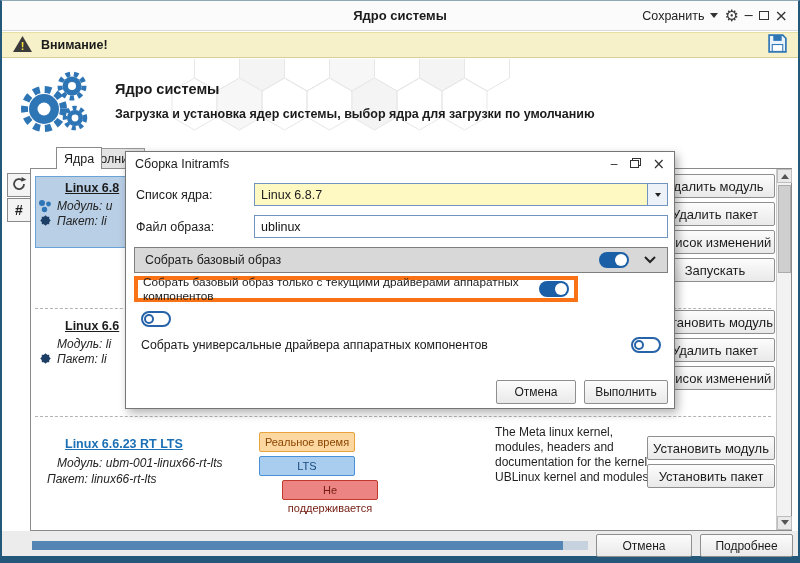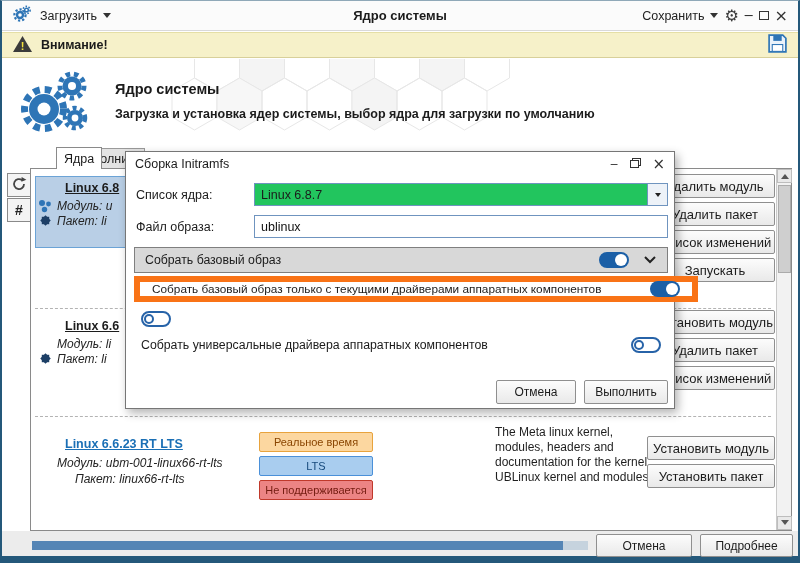--- a/index.html
+++ b/index.html
@@ -35,21 +35,21 @@
 .tab-active{left:54px;top:146px;width:46px;height:22px;background:#fff;border:1px solid #8a8a8a;border-bottom:none;z-index:3;}
 .tab-inactive{left:99px;top:147px;width:44px;height:20px;background:#e3e3e3;border:1px solid #9a9a9a;border-bottom:none;z-index:2;overflow:hidden;white-space:nowrap;}
 
 .panel{position:absolute;left:28px;top:167px;width:762px;height:363px;border:1px solid #8a8a8a;background:#fff;z-index:1;}
 .selection{position:absolute;left:4px;top:7px;width:592px;height:72px;background:#b9cfe6;border:1px solid #6ba3d6;}
 .kname{position:absolute;font-weight:bold;font-size:12.5px;text-decoration:underline;color:#1c1c1c;cursor:pointer;white-space:nowrap;}
 .kname.link{color:#1a6fb5;}
 .kmeta{position:absolute;font-style:italic;font-size:12px;color:#242424;white-space:nowrap;}
 .kicon{position:absolute;}
 .sep{position:absolute;left:4px;width:736px;border-top:1px dashed #b3b3b3;}
-.badge{position:absolute;left:228px;width:114px;height:20px;line-height:18px;text-align:center;font-size:11px;border-radius:2px;border:1px solid;}
+.badge{position:absolute;left:228px;width:96px;height:20px;line-height:18px;text-align:center;font-size:11px;border-radius:2px;border:1px solid;}
 .b-rt{background:#fcd7a0;border-color:#e8a33d;color:#8a4500;}
 .b-lts{background:#a9cdef;border-color:#4a90d9;color:#174a7c;}
 .b-uns{background:#ec8484;border-color:#c0392b;color:#731c10;}
 .desc{position:absolute;left:464px;top:256px;width:154px;font-size:12px;line-height:1.25;color:#1f1f1f;}
 .btn{display:flex;align-items:center;justify-content:center;background:linear-gradient(#fcfcfc,#e9e9e9);border:1px solid #8f8f8f;border-radius:2px;font-family:inherit;font-size:13px;color:#1c1c1c;cursor:pointer;white-space:nowrap;}
 .act{position:absolute;left:624px;width:120px;height:24px;}
 .act3{position:absolute;left:616px;width:128px;height:24px;}
 
 .sbar{position:absolute;left:745px;top:0;width:15px;height:361px;background:#f2f2f2;border-left:1px solid #c9c9c9;}
 .sarr{position:absolute;left:0;width:15px;height:14px;background:#e9e9e9;border:1px solid #bdbdbd;display:flex;align-items:center;justify-content:center;cursor:pointer;}
@@ -59,60 +59,44 @@
 
 .footer{position:absolute;left:0;right:0;top:530px;bottom:0;background:#ececec;}
 .ptrack{position:absolute;left:30px;top:10px;width:556px;height:9px;background:#c6d3de;}
 .pfill{height:100%;background:#5585b5;}
 .f-btn{position:absolute;top:3px;height:23px;font-size:12px;}
 
 .dialog{position:absolute;left:123px;top:150px;width:550px;height:258px;background:#fff;border:1px solid #767676;box-shadow:3px 4px 9px rgba(0,0,0,.3);z-index:30;}
 .dlg-title{position:absolute;left:0;top:0;right:0;height:24px;display:flex;align-items:center;padding:0 9px;gap:13px;}
 .dlg-name{font-size:12.5px;flex:1;}
 .dlg-row-label{position:absolute;left:10px;font-size:12.5px;white-space:nowrap;}
-.combo{position:absolute;left:128px;width:414px;height:23px;border:1px solid #6f94bf;background:#22c55e;display:flex;align-items:center;cursor:pointer;}
+.combo{position:absolute;left:128px;width:414px;height:23px;border:1px solid #6f94bf;background:#fef9c3;display:flex;align-items:center;cursor:pointer;}
 .combo-text{flex:1;padding-left:6px;font-size:12.5px;}
 .combo-arrow{width:20px;height:100%;border-left:1px solid #6f94bf;background:#edf2f8;display:flex;align-items:center;justify-content:center;}
 .tri-sm{width:0;height:0;border:3.5px solid transparent;border-top:4.5px solid #222;margin-top:4px;}
 .tinput{position:absolute;left:128px;width:414px;height:23px;border:1px solid #6f94bf;background:#fff;font:inherit;font-size:12.5px;padding-left:6px;color:#111;}
 .expander{position:absolute;left:8px;top:95px;width:534px;height:26px;background:#d8d8d8;border:1px solid #7f7f7f;display:flex;align-items:center;gap:14px;padding:0 10px;cursor:pointer;}
 .exp-label{flex:1;font-size:12.3px;}
-.subrow{position:absolute;left:8px;top:124px;width:564px;height:26px;border:6px solid #f97316;display:flex;align-items:center;padding:0 12px;gap:8px;background:#fff;}
+.subrow{position:absolute;left:8px;top:124px;width:444px;height:26px;border:4px solid #f97316;display:flex;align-items:center;padding:0 5px;gap:8px;background:#fff;}
 .sub-label{flex:1;font-size:11.8px;}
 .optrow{position:absolute;left:8px;width:534px;height:22px;display:flex;align-items:center;padding:0 7px;gap:8px;}
 .opt-label{flex:1;font-size:12.3px;}
 .toggle{position:relative;width:30px;height:16px;border-radius:8px;flex:0 0 auto;cursor:pointer;}
 .toggle.on{background:#1b5fa6;}
 .toggle.on .knob{position:absolute;right:2px;top:2px;width:12px;height:12px;border-radius:50%;background:#fff;}
 .toggle.off{background:#fff;border:2px solid #2763a8;}
 .toggle.off .knob{position:absolute;left:1px;top:1px;width:10px;height:10px;border-radius:50%;border:2px solid #2763a8;background:#fff;}
 .dlg-btn{position:absolute;top:228px;height:24px;font-size:12px;}
 </style>
 </head>
 <body>
 
 <div class="window">
 
   <div class="titlebar">
-    <div class="tb-left">
-      <span>
-        <svg width="20" height="20" viewBox="0 0 20 20">
-          <circle cx="8" cy="11" r="4.2" fill="#2e75b6"></circle>
-          <circle cx="8" cy="11" r="5.6" fill="none" stroke="#2e75b6" stroke-width="2.2" stroke-dasharray="2.2 2"></circle>
-          <circle cx="8" cy="11" r="1.8" fill="#fff"></circle>
-          <circle cx="14.5" cy="6" r="2.6" fill="#2e75b6"></circle>
-          <circle cx="14.5" cy="6" r="3.6" fill="none" stroke="#2e75b6" stroke-width="1.6" stroke-dasharray="1.6 1.5"></circle>
-          <circle cx="14.5" cy="6" r="1.1" fill="#fff"></circle>
-        </svg>
-      </span>
-      <button class="menu-btn">
-        <span>Загрузить</span>
-        <span class="caret"></span>
-      </button>
-    </div>
     <div class="tb-title">Ядро системы</div>
     <div class="tb-right">
       <button class="menu-btn">
         <span>Сохранить</span>
         <span class="caret"></span>
       </button>
       <span class="gear-glyph">⚙</span>
       <span class="winctl">─</span>
       <span class="winctl maxbox"></span>
       <span class="winctl" style="font-size:16px;">×</span>
@@ -228,25 +212,25 @@
     <div class="kmeta" style="left:26px;top:183px;">Пакет: li</div>
 
     <button class="btn act" style="top:141px;">Установить модуль</button>
     <button class="btn act" style="top:169px;">Удалить пакет</button>
     <button class="btn act" style="top:197px;">Список изменений</button>
 
     <div class="sep" style="top:247px;"></div>
 
     <a class="kname link" style="left:34px;top:268px;">Linux 6.6.23 RT LTS</a>
     <div class="kmeta" style="left:26px;top:287px;">Модуль: ubm-001-linux66-rt-lts</div>
-    <div class="kmeta" style="left:44px;top:303px;">Пакет: linux66-rt-lts</div>
+    <div class="kmeta" style="left:16px;top:303px;">Пакет: linux66-rt-lts</div>
 
     <div class="badge b-rt" style="top:263px;">Реальное время</div>
     <div class="badge b-lts" style="top:287px;">LTS</div>
-    <div class="badge b-uns" style="top:311px;">Не поддерживается</div>
+    <div class="badge b-uns" style="top:311px;margin-left:23px;">Не поддерживается</div>
 
     <div class="desc">The Meta linux kernel, modules, headers and documentation for the kernel UBLinux kernel and modules</div>
 
     <button class="btn act3" style="top:267px;">Установить модуль</button>
     <button class="btn act3" style="top:295px;">Установить пакет</button>
 
     <div class="sbar">
       <div class="sarr" style="top:0;">
           <span class="tri-up"></span>
         </div>

